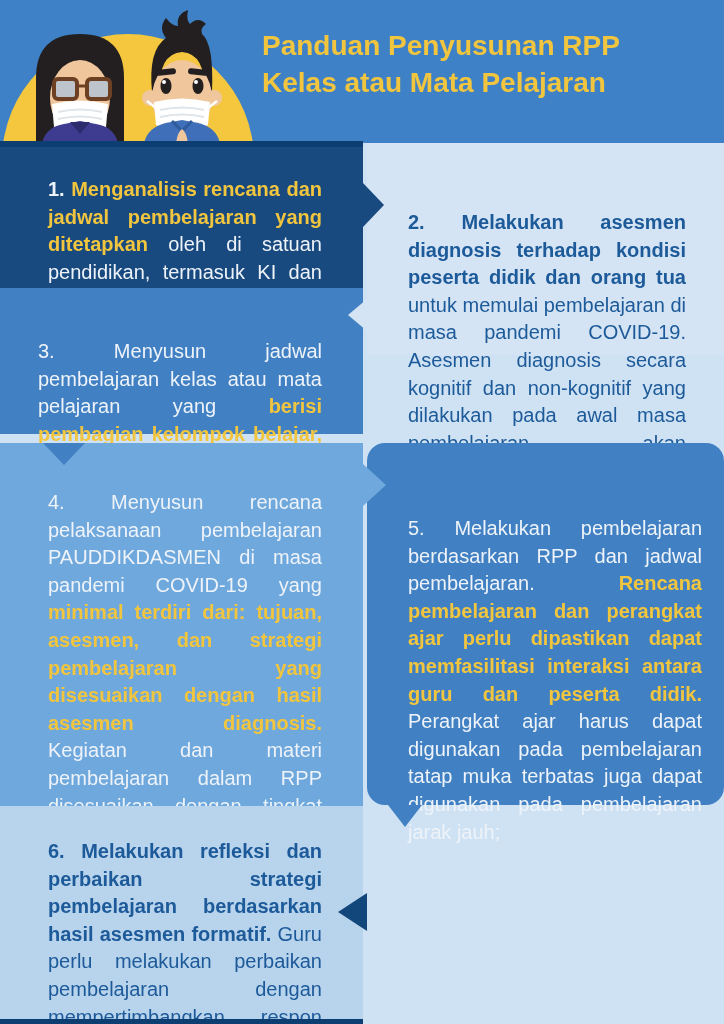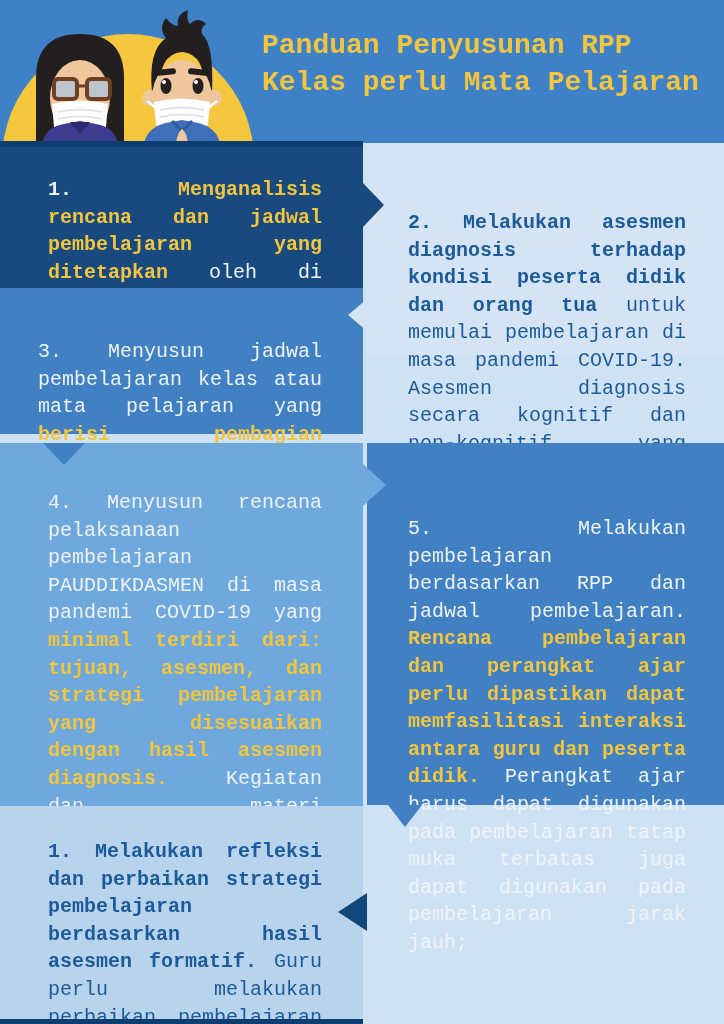--- a/index.html
+++ b/index.html
@@ -1,19 +1,19 @@
 <!DOCTYPE html>
 <html style="--header-bg: #3e81c6; --accent-yellow: #f2c53e; --block-dark: #18497f; --block-dark2: #12477c; --block-medium: #4080c3; --block-light-mid: #6fa8dc; --block-pale: #d4e4f4; --block-soft: #b8d3ec; --page-seam: #cfe2f4; --bar-navy: #0d3e72; --text-white: #eef3f9; --text-dark: #1d5a99; --circle-yellow: #f5c73f;"><head>
 <meta charset="utf-8">
 <style>
   html,body{margin:0;padding:0;}
   .page{
     position:relative;width:724px;height:1024px;overflow:hidden;
     background:var(--page-seam,#cfe2f4);
-    font-family:Liberation Mono, monospace;
+    font-family:Liberation Sans, sans-serif;
   }
   
   .header{
     position:absolute;left:0;top:0;width:724px;height:143px;
     background:var(--header-bg,#3e81c6);overflow:hidden;z-index:1;
   }
   .title{
     position:absolute;left:262px;top:28px;width:450px;
     font-size:28px;font-weight:bold;line-height:1.32;
     color:var(--accent-yellow,#f2c53e);
@@ -24,21 +24,21 @@
       border-top:6px solid var(--bar-navy,#0d3e72);padding:21px 33px 0 40px;}
   #b3{left:0;top:288px;width:363px;height:146px;background:var(--block-medium,#4080c3);
       padding:42px 33px 0 30px;}
   #b4{left:0;top:443px;width:363px;height:363px;background:var(--block-light-mid,#6fa8dc);
       padding:38px 33px 0 40px;}
   #b7{left:0;top:806px;width:363px;height:213px;background:var(--block-soft,#b8d3ec);
       padding:24px 33px 0 40px;}
   #b2{left:367px;top:143px;width:357px;height:212px;background:var(--block-pale,#d4e4f4);
       padding:58px 30px 0 33px;}
   #b5{left:367px;top:443px;width:357px;height:362px;background:var(--block-medium,#4080c3);
-      padding:64px 30px 0 33px;}
+      padding:64px 14px 0 33px;border-radius:18px;}
   #b6{left:367px;top:805px;width:357px;height:219px;background:var(--block-dark2,#12477c);
       padding:78px 30px 0 33px;}
   .bar-bottom{position:absolute;left:0;top:1019px;width:363px;height:5px;
       background:var(--bar-navy,#0d3e72);z-index:3;}
   
   p.sec{margin:8px;font-size:20px;line-height:1.38;text-align:justify;}
   .t-w {color:var(--text-white,#eef3f9);font-weight:normal;}
   .t-wb{color:var(--text-white,#eef3f9);font-weight:bold;}
   .t-y {color:var(--accent-yellow,#f2c53e);font-weight:bold;}
   .t-d {color:var(--text-dark,#1d5a99);font-weight:normal;}
@@ -95,41 +95,41 @@
         <line x1="208" y1="108" x2="217" y2="101" stroke="#ffffff" stroke-width="2.5"></line>
         <path d="M154,102 Q182,95 210,102 L208,125 Q182,139 156,125 Z" fill="#ffffff"></path>
         <path d="M160,110 Q182,105 204,110 M160,117 Q182,112 204,117 M163,124 Q182,120 202,124" fill="none" stroke="#dfe4e8" stroke-width="2"></path>
         <path d="M144,143 Q148,127 166,123 L182,120 L198,123 Q216,127 220,143 Z" fill="#3f6fb8"></path>
         <path d="M172,121 L182,131 L192,121" fill="none" stroke="#2f5a9c" stroke-width="3"></path>
         <path d="M176,143 Q178,131 182,129 Q186,131 188,143 Z" fill="#f0c69c"></path>
       </g>
     </svg>
     <div class="title">
       <div>Panduan Penyusunan RPP</div>
-      <div>Kelas perlu Mata Pelajaran</div>
+      <div>Kelas atau Mata Pelajaran</div>
     </div>
   </div>
 
   <div class="block" id="b1">
     <p class="sec"><span class="t-wb">1. </span><span class="t-y">Menganalisis rencana dan jadwal pembelajaran yang ditetapkan</span><span class="t-w"> oleh di satuan pendidikan, termasuk KI dan KD dalam kurikulum yang ditetapkan oleh satuan pendidikan ;</span></p>
   </div>
   <div class="block" id="b2">
     <p class="sec"><span class="t-db">2. Melakukan asesmen diagnosis terhadap kondisi peserta didik dan orang tua</span><span class="t-d"> untuk memulai pembelajaran di masa pandemi COVID-19. Asesmen diagnosis secara kognitif dan non-kognitif yang dilakukan pada awal masa pembelajaran akan memberikan informasi yang utuh mengenai karakteristik, kondisi, dan kebutuhan peserta didik dan orang tua;</span></p>
   </div>
   <div class="block" id="b3">
     <p class="sec"><span class="t-w">3. Menyusun jadwal pembelajaran kelas atau mata pelajaran yang </span><span class="t-y">berisi pembagian kelompok belajar, durasi dan waktu pelaksanaan;</span></p>
   </div>
   <div class="block" id="b4">
     <p class="sec"><span class="t-w">4. Menyusun rencana pelaksanaan pembelajaran PAUDDIKDASMEN di masa pandemi COVID-19 yang </span><span class="t-y">minimal terdiri dari: tujuan, asesmen, dan strategi pembelajaran yang disesuaikan dengan hasil asesmen diagnosis.</span><span class="t-w"> Kegiatan dan materi pembelajaran dalam RPP disesuaikan dengan tingkat kemampuan awal peserta didik serta alokasi waktu yang tersedia, agar kegiatan dan materi pembelajaran tidak terlalu berat dan juga tidak kurang. RPP dan perangkat ajar harus dilengkapi dengan instrumen asesmen formatif yang sesuai untuk mengidentifikasi ketercapaian tujuan pembelajaran;</span></p>
   </div>
   <div class="block" id="b5">
     <p class="sec"><span class="t-w">5. Melakukan pembelajaran berdasarkan RPP dan jadwal pembelajaran. </span><span class="t-y">Rencana pembelajaran dan perangkat ajar perlu dipastikan dapat memfasilitasi interaksi antara guru dan peserta didik.</span><span class="t-w"> Perangkat ajar harus dapat digunakan pada pembelajaran tatap muka terbatas juga dapat digunakan pada pembelajaran jarak jauh;</span></p>
   </div>
   <div class="block" id="b7">
-    <p class="sec"><span class="t-db">1. Melakukan refleksi dan perbaikan strategi pembelajaran berdasarkan hasil asesmen formatif. </span><span class="t-d">Guru perlu melakukan perbaikan pembelajaran dengan mempertimbangkan respon dan partisipasi peserta didik selama pembelajaran, hasil asesmen formatif dan umpan balik dari peserta didik.</span></p>
+    <p class="sec"><span class="t-db">6. Melakukan refleksi dan perbaikan strategi pembelajaran berdasarkan hasil asesmen formatif. </span><span class="t-d">Guru perlu melakukan perbaikan pembelajaran dengan mempertimbangkan respon dan partisipasi peserta didik selama pembelajaran, hasil asesmen formatif dan umpan balik dari peserta didik.</span></p>
   </div>
 
   <div class="bar-bottom"></div>
 
   <div class="arr" id="a12"></div>
   <div class="arr" id="a23"></div>
   <div class="arr" id="a34"></div>
   <div class="arr" id="a45"></div>
   <div class="arr" id="a56"></div>
   <div class="arr" id="a67"></div>

